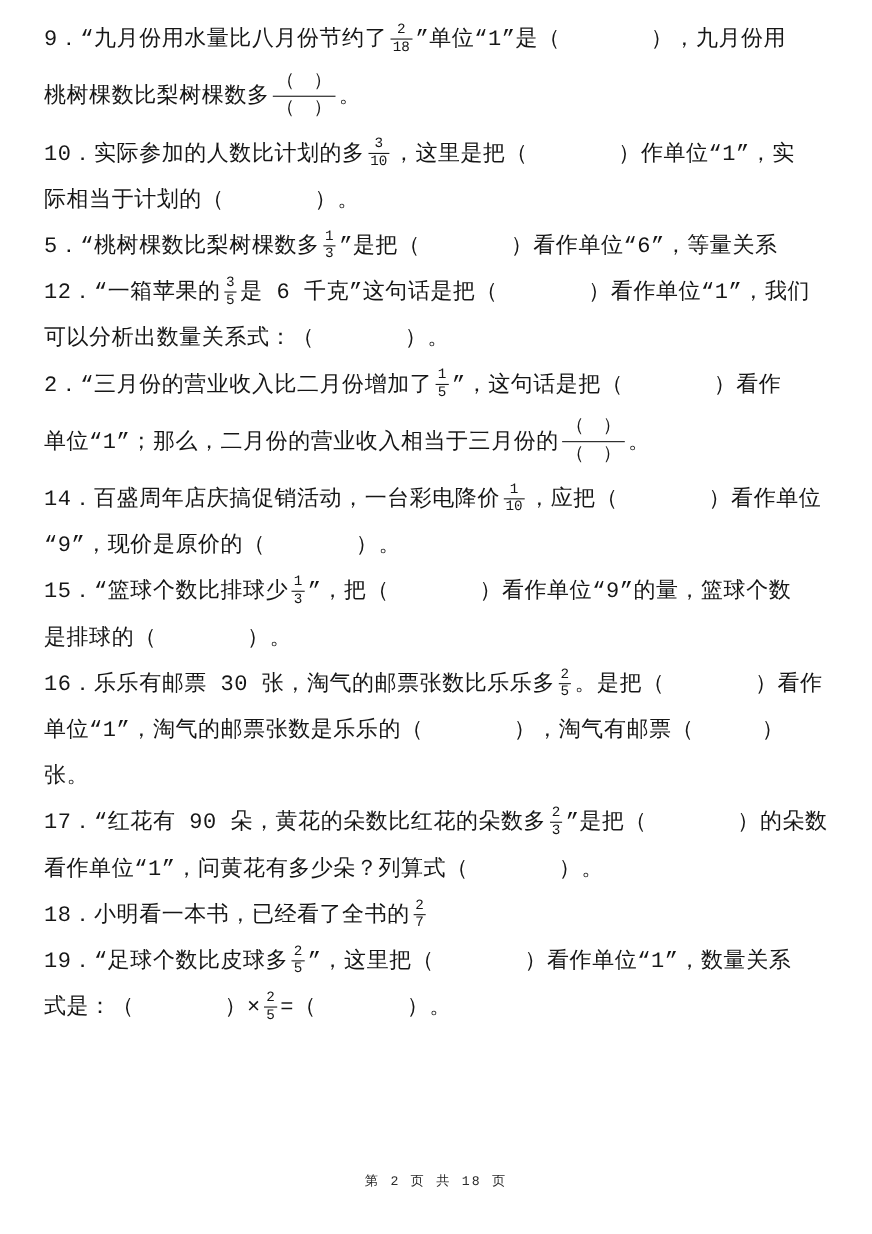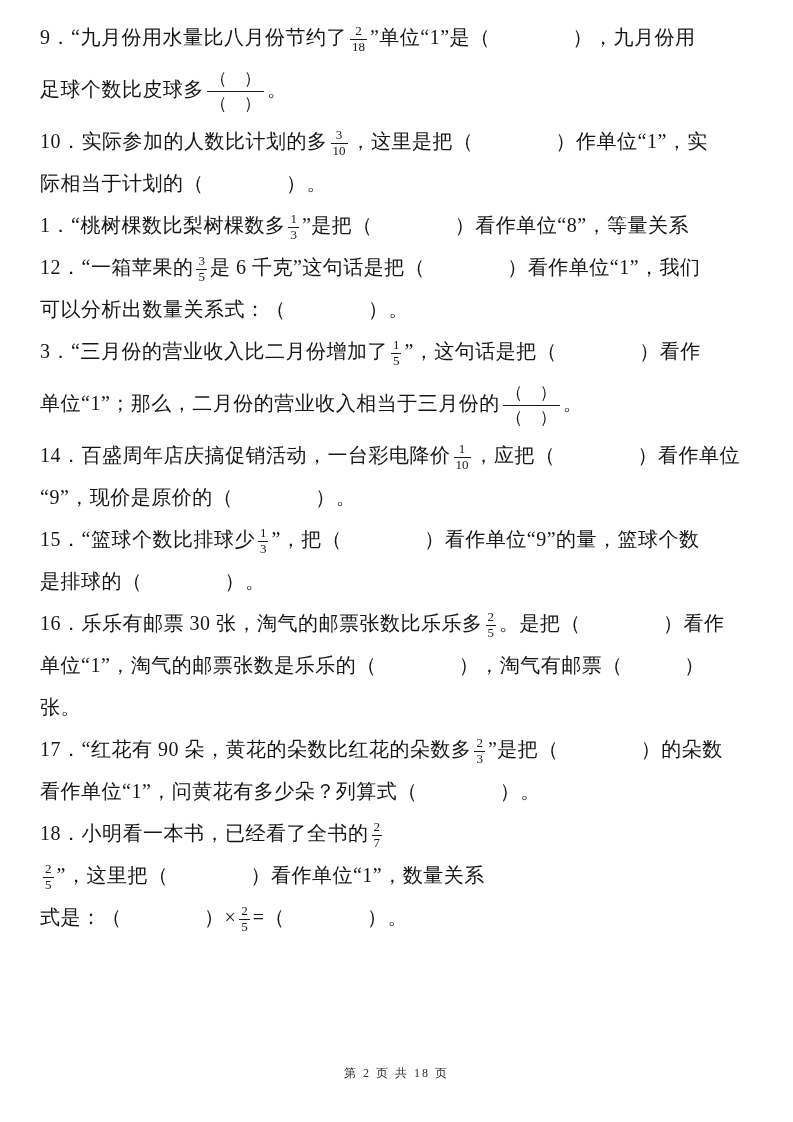--- a/index.html
+++ b/index.html
@@ -1,20 +1,20 @@
 <!DOCTYPE html>
 <html><head>
 <meta charset="utf-8">
 <style>
   html, body { margin: 0; padding: 0; background: #ffffff; }
   .page {
     width: 793px; height: 1122px; box-sizing: border-box;
     padding: 16px 36px 0 40px; position: relative; overflow: hidden;
     background: #ffffff; color: #161616;
-    font-family: Liberation Serif, serif;
+    font-family: Liberation Mono, monospace;
   }
   .qline {
     font-size: 20px; line-height: 42px; white-space: nowrap; letter-spacing: 0.5px;
   }
   .qline.tall { line-height: 62px; }
   .frac {
     display: inline-flex; flex-direction: column; align-items: center;
     vertical-align: middle; margin: 0 3px; text-align: center; letter-spacing: 0;
   }
   .frac .fr-n, .frac .fr-d { font-size: 13px; line-height: 1.15; padding: 0 2px; }
@@ -27,39 +27,39 @@
 </style>
 </head>
 <body>
 
 <div class="page">
   <main id="questions">
       <div class="qline"><span>9．“九月份用水量比八月份节约了</span><span class="frac">
           <span class="fr-n">2</span>
           <span class="fr-d">18</span>
         </span><span>”单位“1”是（　　　　），九月份用</span></div>
-      <div class="qline tall"><span>足球个数比皮球多</span><span class="frac big">
+      <div class="qline tall"><span>桃树棵数比梨树棵数多</span><span class="frac big">
           <span class="fr-n">（　）</span>
           <span class="fr-d">（　）</span>
         </span><span>。</span></div>
       <div class="qline"><span>10．实际参加的人数比计划的多</span><span class="frac">
           <span class="fr-n">3</span>
           <span class="fr-d">10</span>
         </span><span>，这里是把（　　　　）作单位“1”，实</span></div>
       <div class="qline"><span>际相当于计划的（　　　　）。</span></div>
-      <div class="qline"><span>1．“桃树棵数比梨树棵数多</span><span class="frac">
+      <div class="qline"><span>5．“桃树棵数比梨树棵数多</span><span class="frac">
           <span class="fr-n">1</span>
           <span class="fr-d">3</span>
-        </span><span>”是把（　　　　）看作单位“8”，等量关系</span></div>
+        </span><span>”是把（　　　　）看作单位“6”，等量关系</span></div>
       <div class="qline"><span>12．“一箱苹果的</span><span class="frac">
           <span class="fr-n">3</span>
           <span class="fr-d">5</span>
         </span><span>是 6 千克”这句话是把（　　　　）看作单位“1”，我们</span></div>
       <div class="qline"><span>可以分析出数量关系式：（　　　　）。</span></div>
-      <div class="qline"><span>3．“三月份的营业收入比二月份增加了</span><span class="frac">
+      <div class="qline"><span>2．“三月份的营业收入比二月份增加了</span><span class="frac">
           <span class="fr-n">1</span>
           <span class="fr-d">5</span>
         </span><span>”，这句话是把（　　　　）看作</span></div>
       <div class="qline tall"><span>单位“1”；那么，二月份的营业收入相当于三月份的</span><span class="frac big">
           <span class="fr-n">（　）</span>
           <span class="fr-d">（　）</span>
         </span><span>。</span></div>
       <div class="qline"><span>14．百盛周年店庆搞促销活动，一台彩电降价</span><span class="frac">
           <span class="fr-n">1</span>
           <span class="fr-d">10</span>
@@ -78,21 +78,21 @@
       <div class="qline"><span>张。</span></div>
       <div class="qline"><span>17．“红花有 90 朵，黄花的朵数比红花的朵数多</span><span class="frac">
           <span class="fr-n">2</span>
           <span class="fr-d">3</span>
         </span><span>”是把（　　　　）的朵数</span></div>
       <div class="qline"><span>看作单位“1”，问黄花有多少朵？列算式（　　　　）。</span></div>
       <div class="qline"><span>18．小明看一本书，已经看了全书的</span><span class="frac">
           <span class="fr-n">2</span>
           <span class="fr-d">7</span>
         </span></div>
-      <div class="qline"><span class="frac">
+      <div class="qline"><span>19．“足球个数比皮球多</span><span class="frac">
           <span class="fr-n">2</span>
           <span class="fr-d">5</span>
         </span><span>”，这里把（　　　　）看作单位“1”，数量关系</span></div>
       <div class="qline"><span>式是：（　　　　）×</span><span class="frac">
           <span class="fr-n">2</span>
           <span class="fr-d">5</span>
         </span><span>=（　　　　）。</span></div>
     </main>
   <footer class="footer">
     <span>第 2 页 共 18 页</span>

